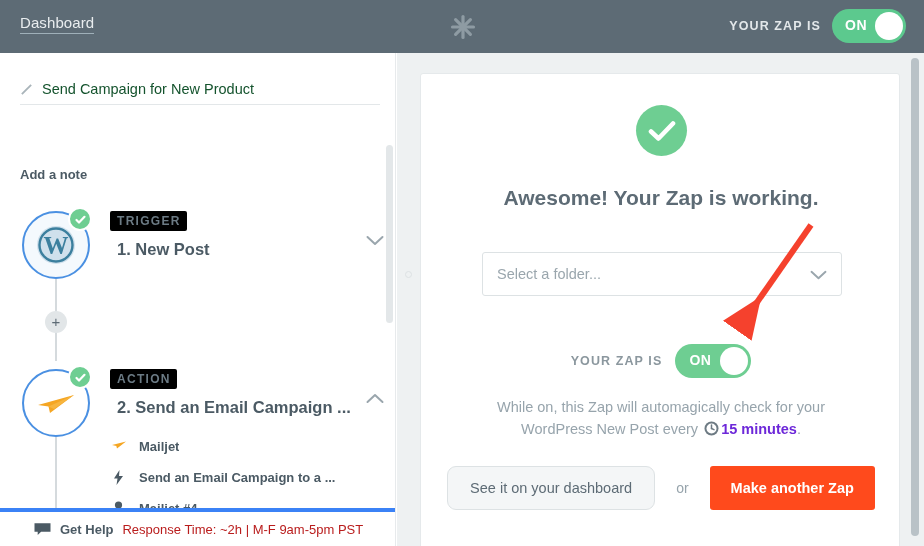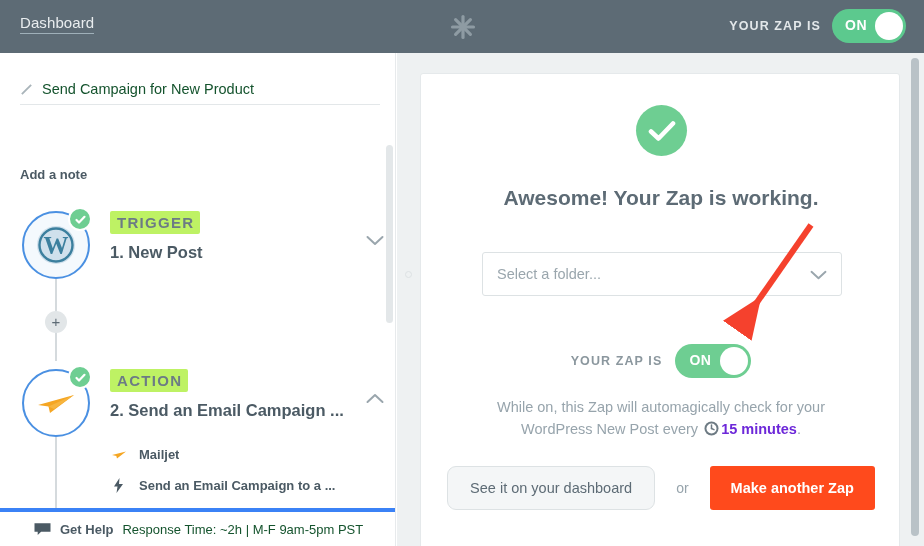--- a/index.html
+++ b/index.html
@@ -96,56 +96,56 @@
   }
   .plus-node {
     position: absolute; left: 45px; top: 108px;
     width: 22px; height: 22px; border-radius: 50%;
     background: #e2e6e8; color: #5d6b75;
     font-size: 15px; line-height: 21px; text-align: center;
     cursor: pointer;
   }
   .step-body { position: absolute; left: 110px; top: 8px; width: 265px; }
   .badge {
-    display: inline-block; background: #bef264; color: #6c7b85;
-    font-size: 15px; font-weight: bold; letter-spacing: 1.3px;
+    display: inline-block; background: #000000; color: #6c7b85;
+    font-size: 12px; font-weight: bold; letter-spacing: 1.3px;
     padding: 3px 6px 3px 7px; border-radius: 2px;
   }
   .step-name {
     margin-top: 9px; font-size: 16.5px; font-weight: bold; color: #4b5a64;
-    white-space: nowrap; overflow: hidden;
+    white-space: nowrap; overflow: hidden; margin-left: 7px;
   }
   .chevron {
     position: absolute; right: 12px; top: 32px;
     width: 18px; height: 11px; cursor: pointer;
   }
   .substeps { position: absolute; left: 110px; top: 78px; width: 265px; }
   .substep {
-    display: flex; align-items: center; gap: 12px;
+    display: flex; gap: 12px;
     height: 31px; cursor: pointer;
   }
   .substep .si { width: 17px; display: flex; justify-content: center; }
   .substep .sl { font-size: 13px; font-weight: bold; color: #4b5a64;
     white-space: nowrap; overflow: hidden; }
 
   .sidebar-scrollbar {
     position: absolute; left: 386px; top: 92px;
     width: 7px; height: 178px; border-radius: 4px;
     background: #e3e7e9; cursor: pointer;
   }
 
   
   .footer {
     position: absolute; left: 0; bottom: 0;
     width: 396px; height: 38px;
     background: #ffffff; border-top: 4px solid #3b82f6;
     display: flex; align-items: center; gap: 9px; padding-left: 34px;
   }
   .footer .gh { font-size: 13px; font-weight: bold; color: #4b5a64; cursor: pointer; }
-  .footer .rt { font-size: 13px; color: #14532d; }
+  .footer .rt { font-size: 13px; color: #b91c1c; }
 
   
   .gutter {
     position: absolute; left: 397px; top: 53px;
     width: 23px; height: 493px; background: #eef1f2;
   }
   .gutter .dot {
     position: absolute; left: 8px; top: 218px;
     width: 7px; height: 7px; border-radius: 50%;
     border: 1px solid #dde2e4; cursor: pointer;

